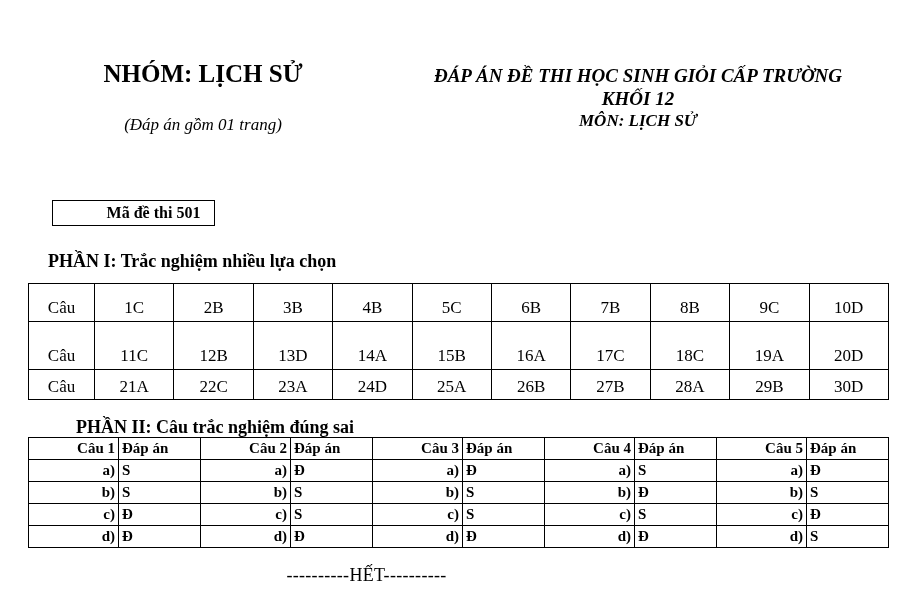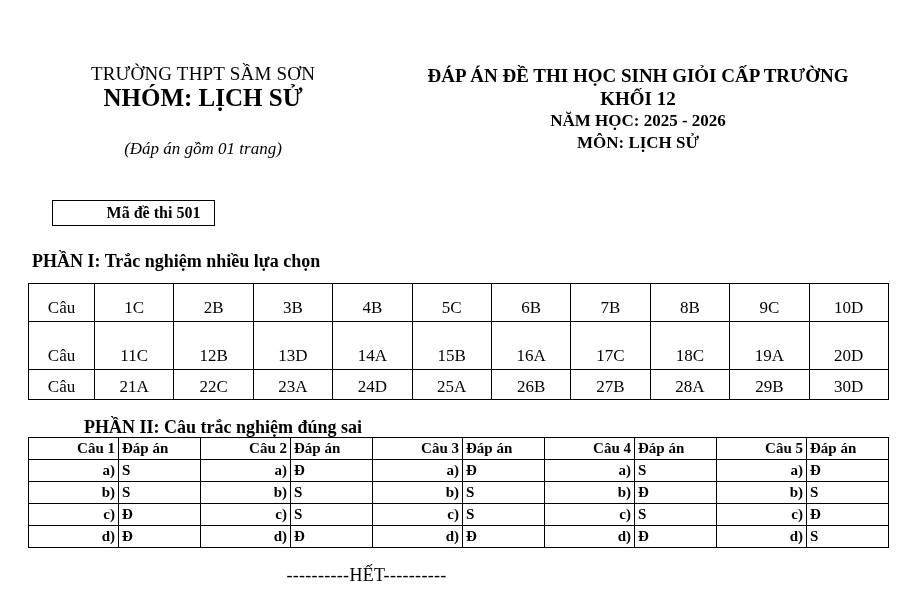--- a/index.html
+++ b/index.html
@@ -57,20 +57,21 @@
     left: 378px;
     top: 2px;
     width: 520px;
     text-align: center;
   }
   .hdr-line {
     font-size: 19px;
     font-weight: bold;
     line-height: 23px;
     white-space: nowrap;
+    font-style: italic;
   }
   .hdr-line.small {
     font-size: 17px;
     line-height: 22px;
   }
 
   
   #exam-code-box {
     position: absolute;
     left: 52px;
@@ -90,22 +91,22 @@
     margin-left: 40px;
   }
 
   
   .section-heading {
     position: absolute;
     font-size: 18px;
     font-weight: bold;
     white-space: nowrap;
   }
-  #part1-heading { left: 32px; top: 251px; }
-  #part2-heading { left: 84px; top: 417px; }
+  #part1-heading { left: 48px; top: 251px; }
+  #part2-heading { left: 76px; top: 417px; }
 
   
   #part1-table {
     position: absolute;
     left: 28px;
     top: 283px;
     width: 860px;
     border-collapse: collapse;
     table-layout: fixed;
   }
@@ -159,29 +160,27 @@
     letter-spacing: .3px;
     white-space: nowrap;
   }
 </style>
 </head>
 <body>
 
 <div id="header-area">
 
   <div id="header-left">
-    <div class="school-name">TRƯỜNG THPT SẦM SƠN</div>
     <div class="group-name">NHÓM: LỊCH SỬ</div>
     <div class="pages-note">(Đáp án gồm 01 trang)</div>
   </div>
 
   <div id="header-right">
     <div class="hdr-line">ĐÁP ÁN ĐỀ THI HỌC SINH GIỎI CẤP TRƯỜNG</div>
     <div class="hdr-line">KHỐI 12</div>
-    <div class="hdr-line small">NĂM HỌC: 2025 - 2026</div>
     <div class="hdr-line small">MÔN: LỊCH SỬ</div>
   </div>
 
 </div>
 
 <div id="exam-code-box">
   <span class="code-text">Mã đề thi 501</span>
 </div>
 
 <div class="section-heading" id="part1-heading">PHẦN I: Trắc nghiệm nhiều lựa chọn</div>

